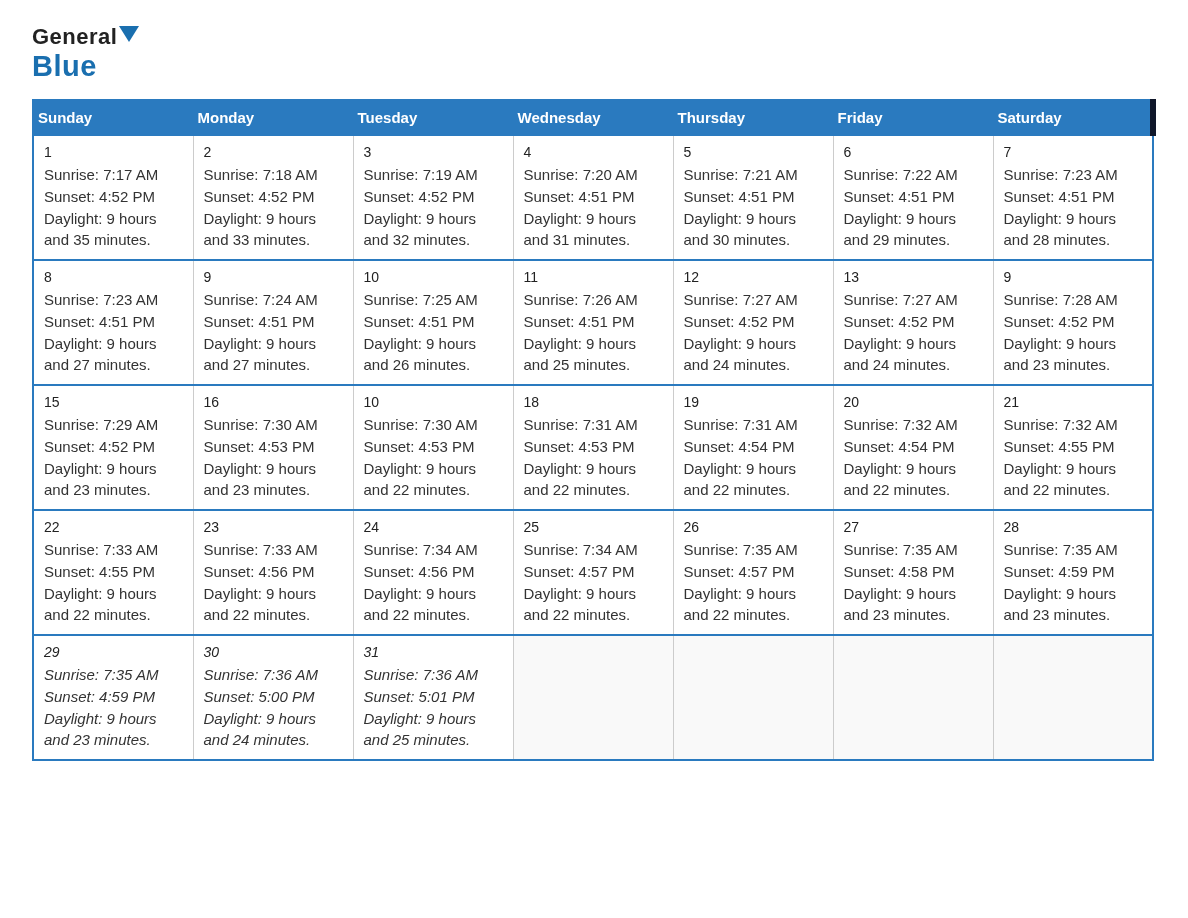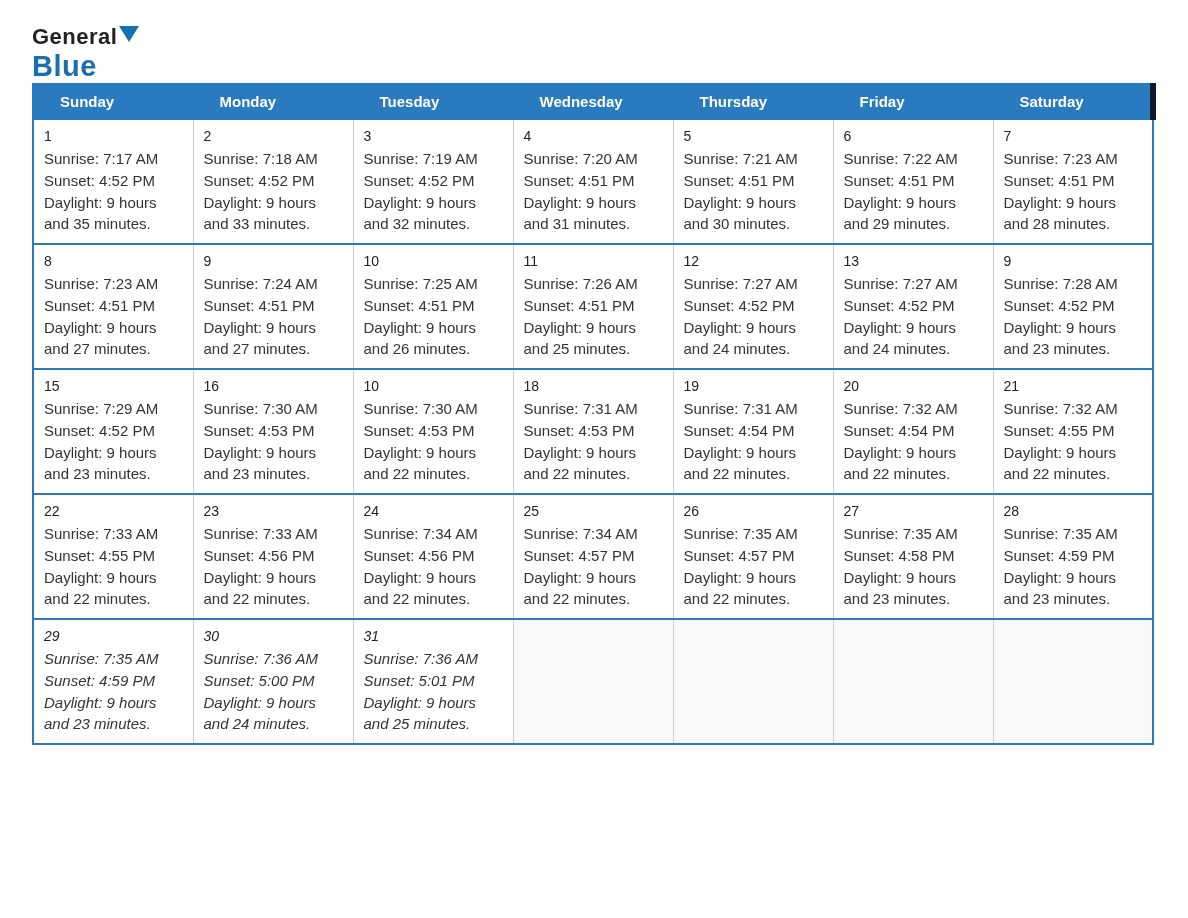--- a/index.html
+++ b/index.html
@@ -7,21 +7,21 @@
       font-family: Arial, sans-serif;
       background: #fff;
       padding: 24px 32px;
       width: 1188px;
       min-height: 918px;
     }
     .header {
       display: flex;
       justify-content: space-between;
       align-items: flex-start;
-      margin-bottom: 0;
+      margin-bottom: 16px;
       gap: 18px;
     }
     .logo {
       display: flex;
       flex-direction: column;
       align-items: flex-start;
     }
     .logo-general {
       font-size: 22px;
       font-weight: bold;
@@ -67,21 +67,21 @@
     table {
       width: 100%;
       border-collapse: collapse;
       table-layout: fixed;
     }
     thead tr th {
       background: #2a7abf;
       color: #fff;
       font-size: 15px;
       font-weight: 600;
-      padding: 8px 26px;
+      padding: 8px 4px;
       text-align: left;
       border: 1px solid #2a7abf;
     }
     tbody tr td {
       vertical-align: top;
       padding: 8px 10px;
       border: 1px solid #ccc;
       font-size: 13px;
       color: #222;
       background: #fff;

